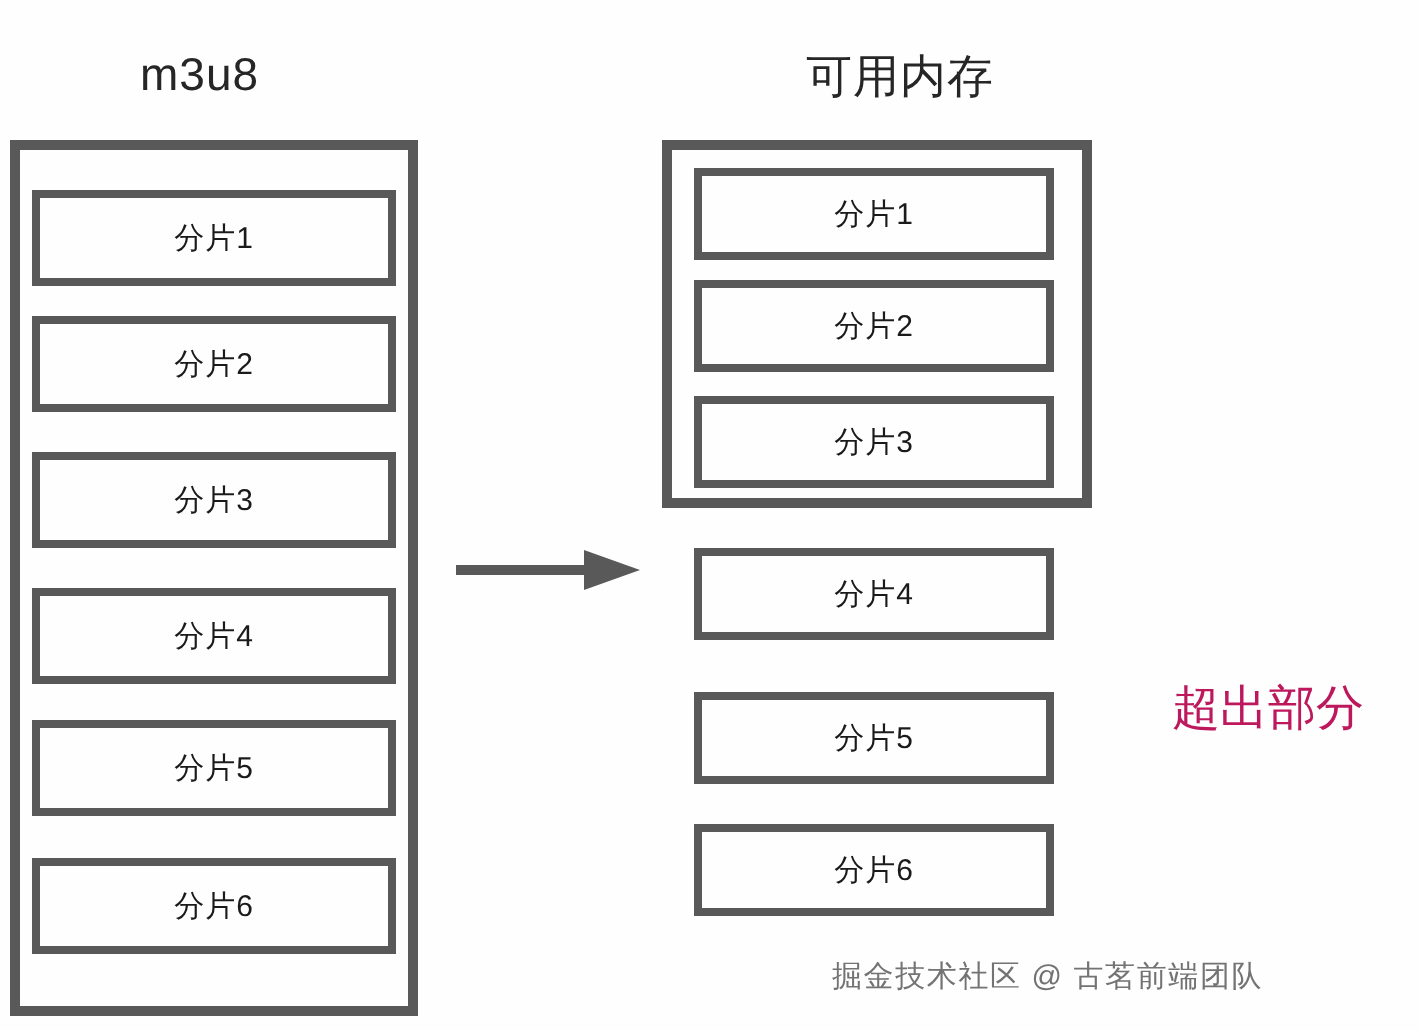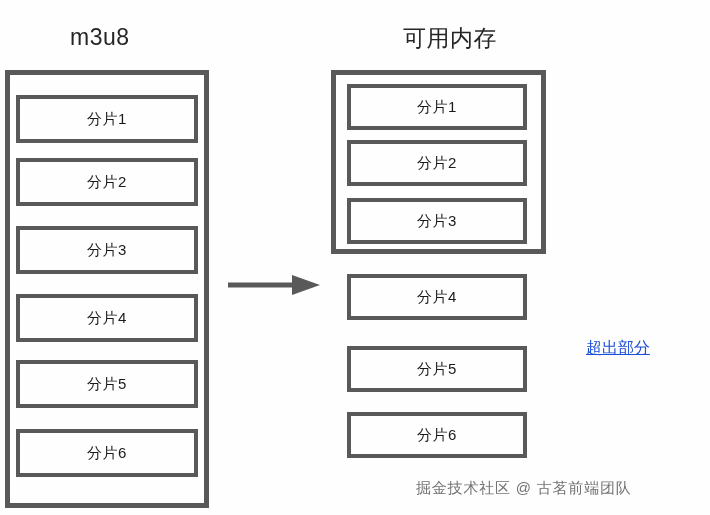--- a/index.html
+++ b/index.html
@@ -26,24 +26,23 @@
     white-space: nowrap;
   }
   #title-m3u8   { left: 70px;  top: 24px; }
   #title-memory { left: 403px; top: 23px; font-family: Liberation Mono, monospace; }
 
   
   #note-overflow {
     position: absolute;
     left: 586px;
     top: 338px;
-    color: #1d4ed8;
-    font-size: 16px;
+    color: #be185d;
+    font-size: 24px;
     white-space: nowrap;
-    text-decoration: underline;
   }
 
   
   .outer-box {
     position: absolute;
     border: 5px solid #595959;
     background: #fefefe;
     box-sizing: border-box;
   }
   #m3u8-container   { left: 5px;   top: 70px; width: 204px; height: 438px; }

